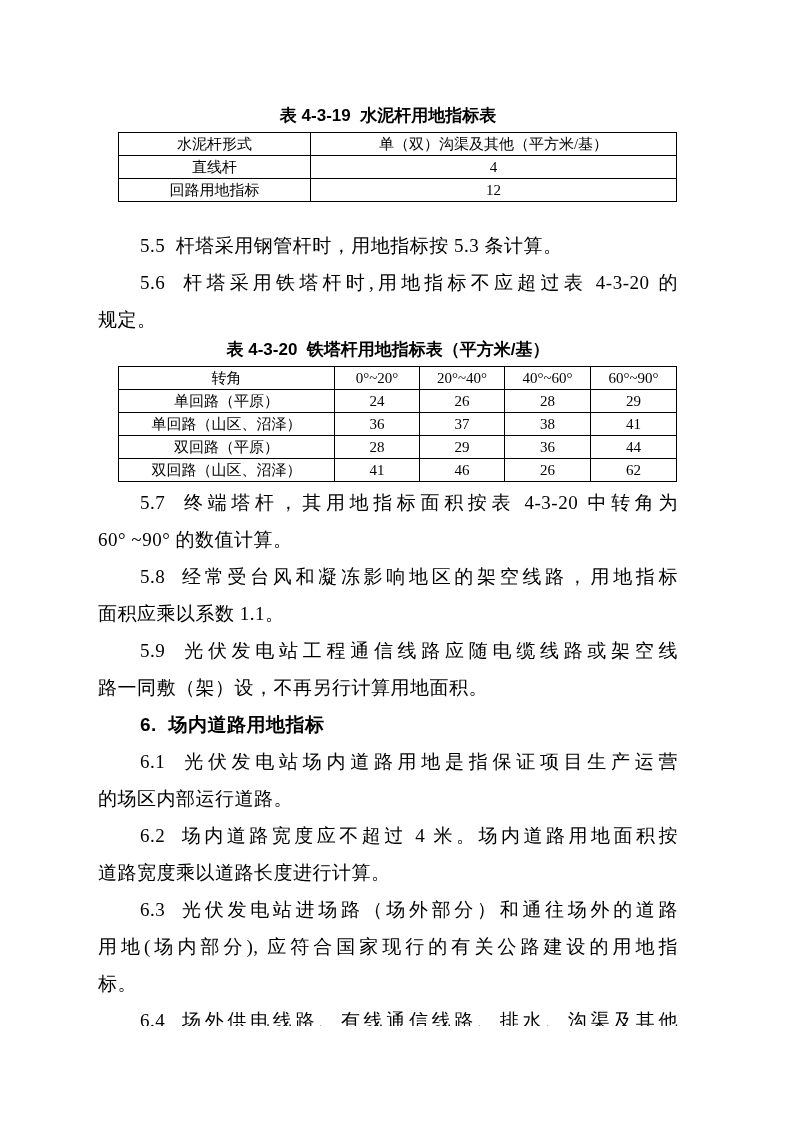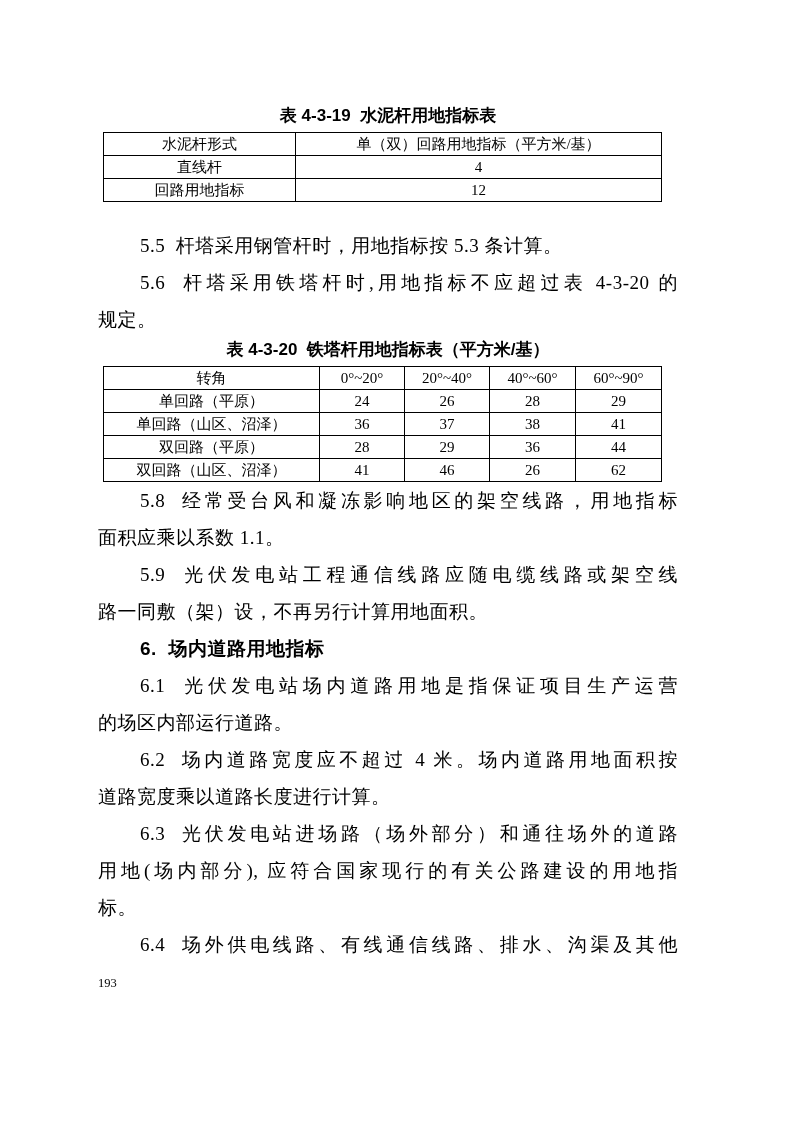--- a/index.html
+++ b/index.html
@@ -21,21 +21,21 @@
     text-align:center;
     white-space:pre;
   }
   .t1-title { padding-top:105px; }
   .t2-title { padding-top:1px; }
 
   table.data {
     border-collapse:collapse;
     table-layout:fixed;
     width:558px;
-    margin-left:5px;
+    margin-left:20px;
     margin-top:5px;
     padding-left:16px;
   }
   table.data td {
     border:1px solid #000;
     height:22px;
     padding:0 2px;
     text-align:center;
     vertical-align:middle;
     font-family:"Liberation Serif", serif;
@@ -76,21 +76,21 @@
     <div class="tbl-title t1-title">表 4-3-19  水泥杆用地指标表</div>
 
     <table class="data">
       <colgroup>
           <col style="width:192px">
           <col style="width:366px">
         </colgroup>
       <tbody>
           <tr>
         <td>水泥杆形式</td>
-        <td>单（双）回路用地指标（平方米/基）</td>
+        <td>单（双）沟渠及其他（平方米/基）</td>
       </tr>
       <tr>
         <td>直线杆</td>
         <td>4</td>
       </tr>
       <tr>
         <td>回路用地指标</td>
         <td>12</td>
       </tr>
     </tbody>
@@ -145,20 +145,24 @@
       <tr>
         <td>双回路（山区、沼泽）</td>
         <td>41</td>
         <td>46</td>
         <td>26</td>
         <td>62</td>
       </tr>
     </tbody>
       </table>
 
+    <div class="p57">
+      <div class="ln first j">5.7  终端塔杆，其用地指标面积按表 4-3-20 中转角为</div>
+      <div class="ln">60° ~90° 的数值计算。</div>
+    </div>
 
     <div>
       <div class="ln first j">5.8  经常受台风和凝冻影响地区的架空线路，用地指标</div>
       <div class="ln">面积应乘以系数 1.1。</div>
     </div>
 
     <div>
       <div class="ln first j">5.9  光伏发电站工程通信线路应随电缆线路或架空线</div>
       <div class="ln">路一同敷（架）设，不再另行计算用地面积。</div>
     </div>

